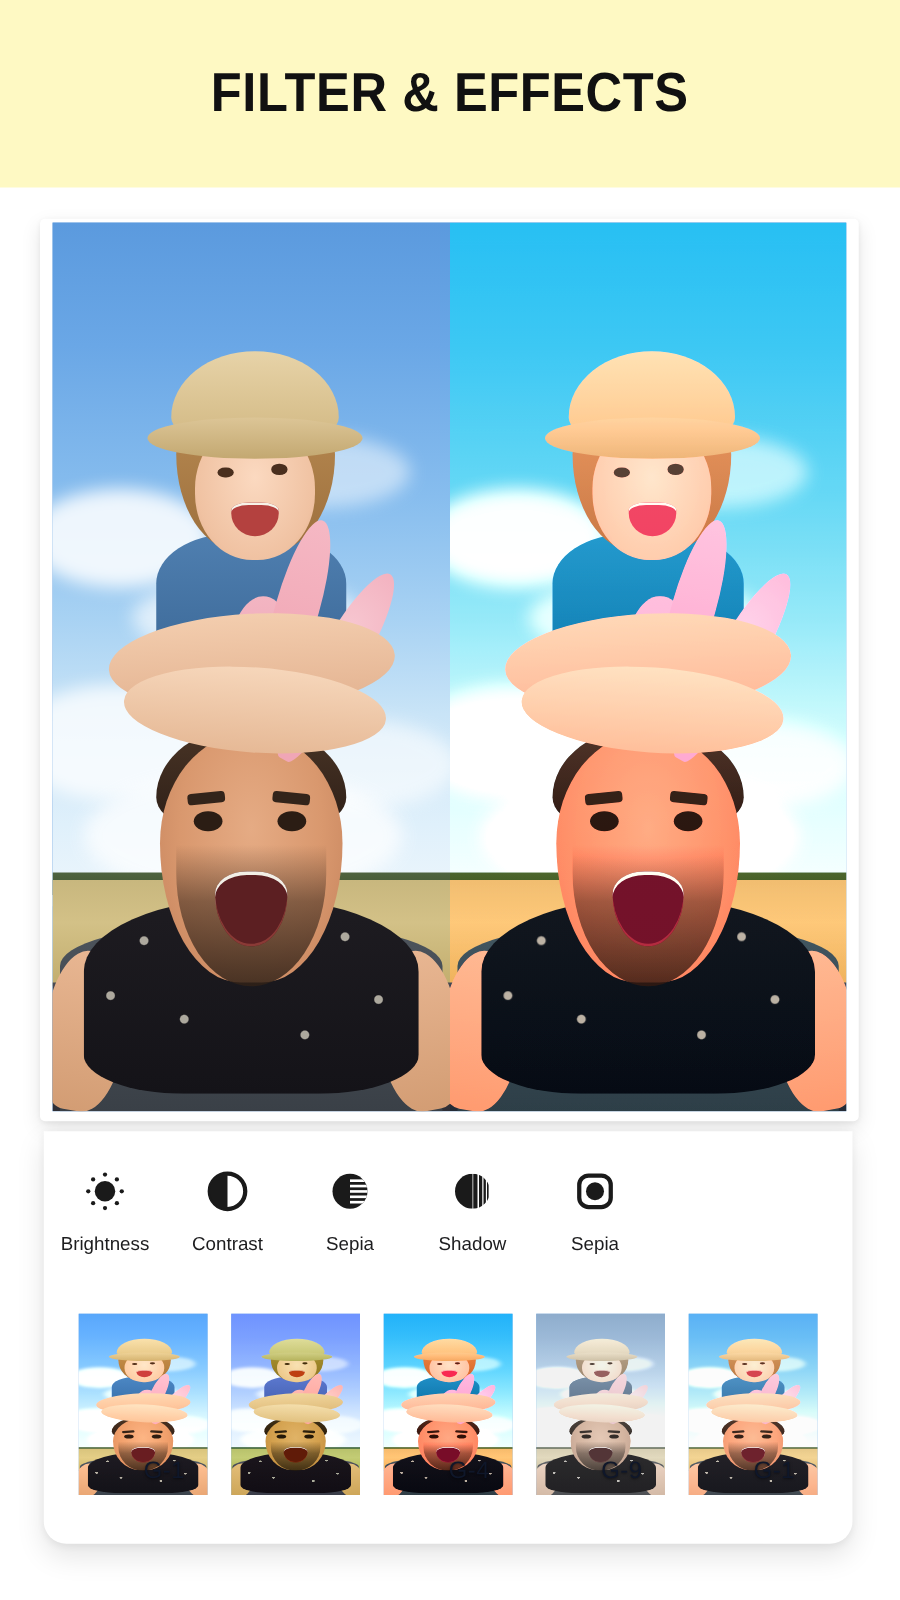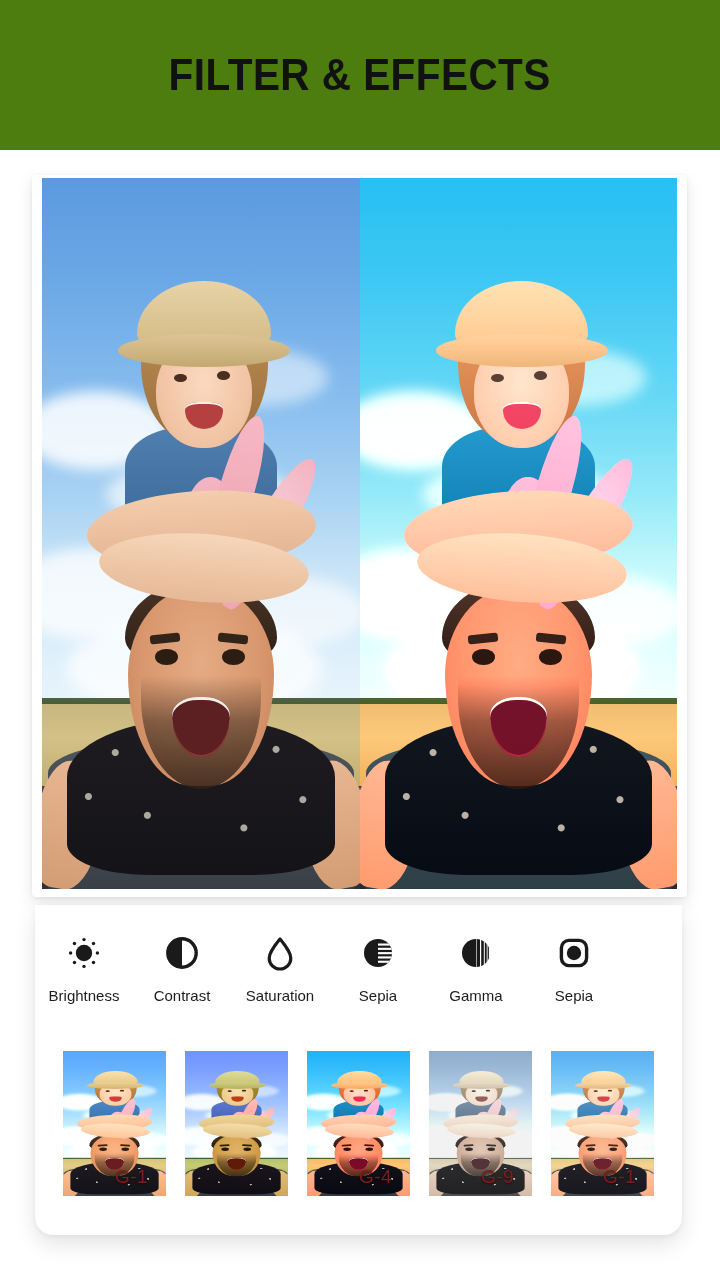--- a/index.html
+++ b/index.html
@@ -21,21 +21,21 @@
 
   
   .header {
     position: absolute;
     top: 0; left: 0;
     width: 720px;
     height: 150px;
     display: flex;
     align-items: center;
     justify-content: center;
-    background: #4d7c0f;
+    background: #fef9c3;
   }
   .page-title {
     font-family: "Liberation Sans", sans-serif;
     font-size: 44px;
     font-weight: bold;
     letter-spacing: 0.5px;
     color: #111111;
     transform: scaleX(0.92);
     white-space: nowrap;
   }
@@ -302,21 +302,21 @@
     transform: scale(1.02);
   }
   .thumb-label {
     position: absolute;
     left: 0; bottom: 0;
     width: 100%;
     height: 38px;
     display: flex;
     align-items: center;
     justify-content: center;
-    color: #7f1d1d;
+    color: #0f172a;
     font-size: 19px;
     font-family: "Liberation Sans", sans-serif;
     letter-spacing: 0.5px;
     text-shadow: 0 1px 2px rgba(0,0,0,0.5);
     padding-left: 34px;
   }
 
   
   .mini-scene {
     position:absolute; left:0; top:0;
@@ -450,28 +450,20 @@
       <div class="effect-item">
         <div class="effect-icon">
           <svg width="36" height="36" viewBox="0 0 36 36">
             <circle cx="18" cy="18" r="14.2" fill="none" stroke="#1a1a1a" stroke-width="3.4"></circle>
             <path d="M18 3.8 A14.2 14.2 0 0 0 18 32.2 Z" fill="#1a1a1a"></path>
           </svg>
         </div>
         <div class="effect-label">Contrast</div>
       </div>
 
-      <div class="effect-item">
-        <div class="effect-icon">
-          <svg width="36" height="36" viewBox="0 0 36 36">
-            <path d="M18 4 C18 4 7.2 16.6 7.2 23.2 A10.8 10.8 0 0 0 28.8 23.2 C28.8 16.6 18 4 18 4 Z" fill="none" stroke="#1a1a1a" stroke-width="3.2" stroke-linejoin="round"></path>
-          </svg>
-        </div>
-        <div class="effect-label">Saturation</div>
-      </div>
 
       <div class="effect-item">
         <div class="effect-icon">
           <svg width="36" height="36" viewBox="0 0 36 36">
             <defs>
               <clipPath id="shadowClip">
                   <circle cx="18" cy="18" r="14"></circle>
                 </clipPath>
             </defs>
             <circle cx="18" cy="18" r="14" fill="#1a1a1a"></circle>
@@ -498,21 +490,21 @@
             </defs>
             <g clip-path="url(#gammaClip)">
               <rect x="4" y="4" width="14" height="28" fill="#1a1a1a"></rect>
               <rect x="18.6" y="4" width="3.4" height="28" fill="#1a1a1a"></rect>
               <rect x="23.2" y="4" width="2.6" height="28" fill="#1a1a1a"></rect>
               <rect x="26.8" y="4" width="1.9" height="28" fill="#1a1a1a"></rect>
               <rect x="29.6" y="4" width="1.3" height="28" fill="#1a1a1a"></rect>
             </g>
           </svg>
         </div>
-        <div class="effect-label">Gamma</div>
+        <div class="effect-label">Shadow</div>
       </div>
 
       <div class="effect-item">
         <div class="effect-icon">
           <svg width="36" height="36" viewBox="0 0 36 36">
             <rect x="5.4" y="5.4" width="25.2" height="25.2" rx="7.5" fill="none" stroke="#1a1a1a" stroke-width="3.4"></rect>
             <circle cx="18" cy="18" r="7.2" fill="#1a1a1a"></circle>
           </svg>
         </div>
         <div class="effect-label">Sepia</div>

